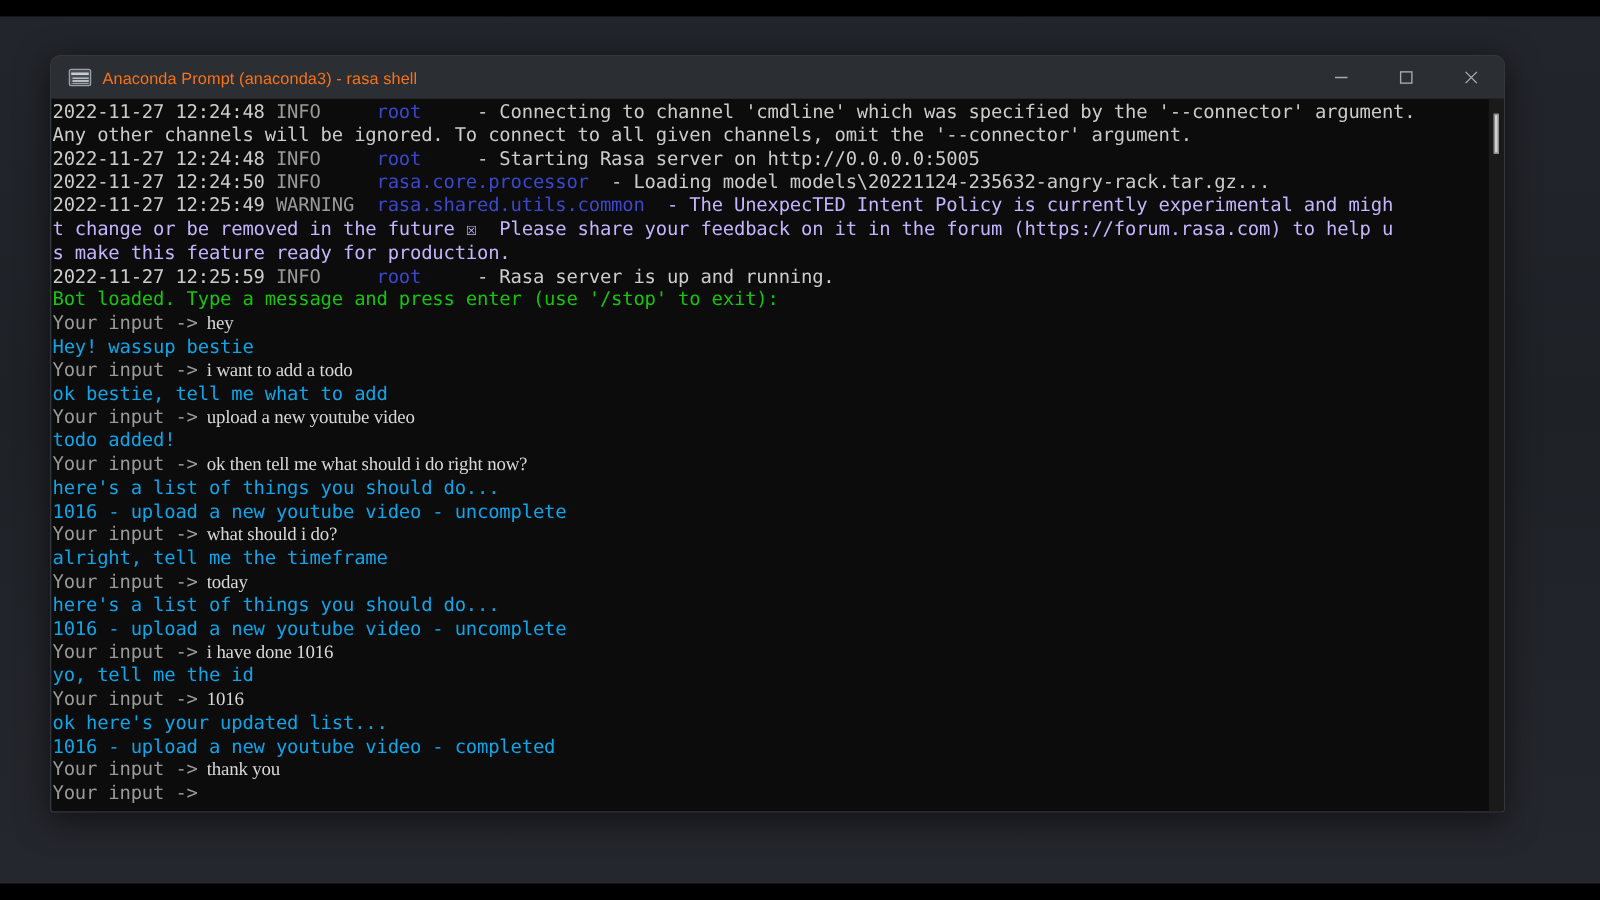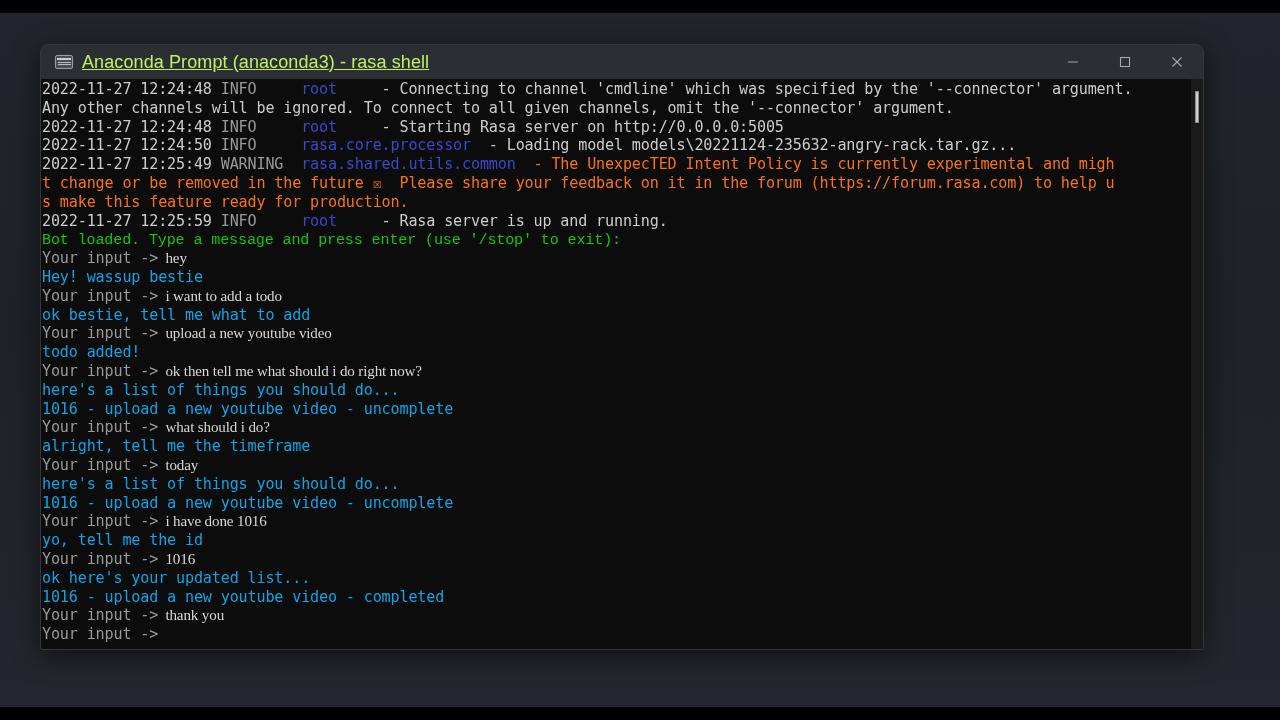--- a/index.html
+++ b/index.html
@@ -88,25 +88,24 @@
     position: absolute;
     left: 2.5px; right: 2.5px; top: 6.5px;
     height: 5px;
     background: repeating-linear-gradient(
       to bottom,
       #b7bcc3 0px, #b7bcc3 1px,
       #4a4e55 1px, #4a4e55 2.4px);
   }
   #title-text {
     font-family: "Liberation Sans", sans-serif;
-    font-size: 18px;
-    color: #bef264;
+    font-size: 13px;
+    color: #f97316;
     letter-spacing: 0.1px;
     white-space: nowrap;
-    text-decoration: underline;
   }
   #window-controls {
     position: absolute;
     right: 0;
     top: 0;
     height: 34px;
     display: flex;
   }
   .wc {
     width: 52px;
@@ -139,22 +138,22 @@
   }
   .line {
     padding-left: 1px;
     height: 18.8px;
   }
   
   .c-white   { color: #cccccc; }
   .c-dim     { color: #9a9a9a; }
   .c-blue    { color: #3b48cc; }
   .c-blue-b  { color: #0ea5e9; }
-  .c-yellow  { color: #f97316; }
-  .c-green   { color: #16c60c; font-family: Liberation Mono, monospace; }
+  .c-yellow  { color: #c4b5fd; }
+  .c-green   { color: #16c60c; }
   .c-userin  { color: #d8d8d8; font-family: Liberation Serif, serif; }
 
   
   #scroll-track {
     position: absolute;
     right: 0;
     top: 0;
     width: 12px;
     height: 571px;
     background: #1a1a1a;

